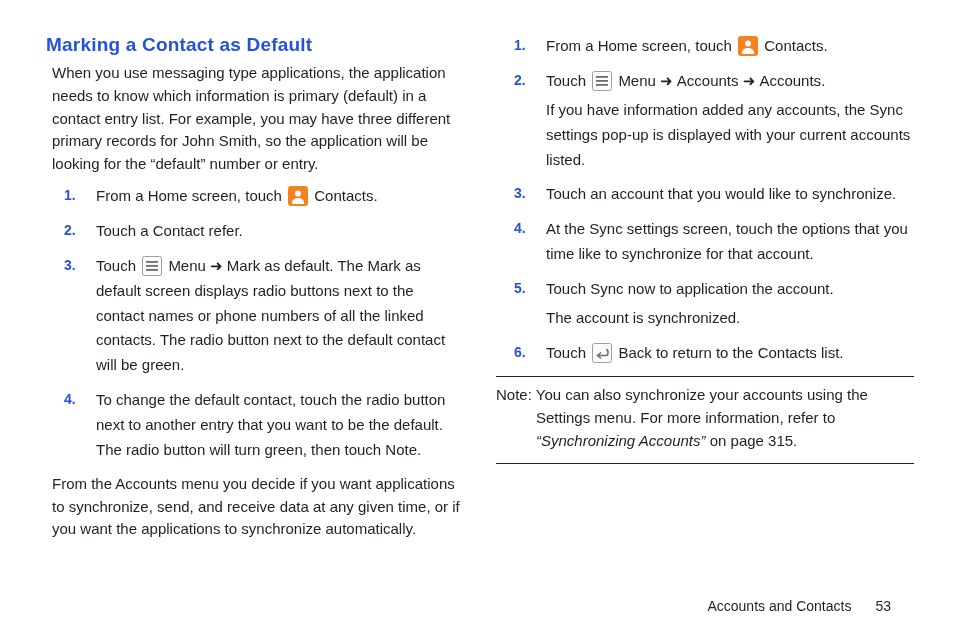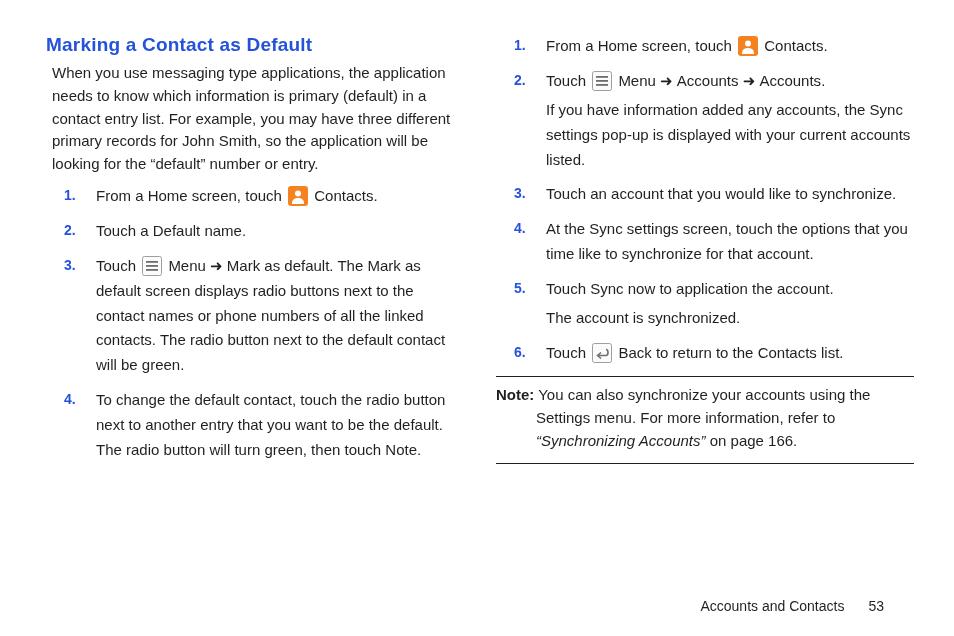--- a/index.html
+++ b/index.html
@@ -11,53 +11,54 @@
 .intro{padding:0 2px 2px 6px}
 ol{margin:0 0 8px 0;padding-left:46px;list-style:none;counter-reset:li}
 ol>li{position:relative;margin:0 0 10px 0;line-height:1.66;padding-left:4px}
 ol>li::before{counter-increment:li;content:counter(li)".";position:absolute;left:-28px;top:0;color:#2552d9;font-weight:700;font-family:"Arial Black",Arial,sans-serif;font-size:14px}
 strong{font-weight:400}
 .icon{display:inline-block;vertical-align:-5px;width:20px;height:20px;margin:0 2px;border-radius:3px}
 .icon svg{display:block}
 .arrow{font-family:Arial,sans-serif}
 hr.note-rule{border:none;border-top:1.5px solid #231f20;margin:10px 0 6px 0}
 .note{padding-left:40px;text-indent:-40px;line-height:1.55}
-.note .lbl{font-weight:700}
+.note .lbl{font-weight:400}
 em{}
-.footer{position:absolute;bottom:22px;right:70px;font-size:14px}
+.footer{position:absolute;bottom:22px;right:63px;font-size:14px}
 .footer .sec{margin-right:24px}
 </style>
 </head>
 <body>
 
 <div class="page">
   <div class="col">
     <h2>Marking a Contact as Default</h2>
     <p class="intro">When you use messaging type applications, the application needs to know which information is primary (default) in a contact entry list. For example, you may have three different primary records for John Smith, so the application will be looking for the “default” number or entry.</p>
     <ol>
       <li>
         <span>From a Home screen, touch </span><span class="icon"><svg width="20" height="20" viewBox="0 0 20 20">
               <rect x="0" y="0" width="20" height="20" rx="3" fill="#f58220"></rect>
               <circle cx="10" cy="7.5" r="3" fill="#fff"></circle>
               <path d="M4 17c0-3.3 2.7-5 6-5s6 1.7 6 5v1H4z" fill="#fff"></path>
             </svg></span> <strong>Contacts</strong><span>.</span>
       </li>
-      <li>Touch a Default name.</li>
+      <li>Touch a Contact refer.</li>
       <li>
         <span>Touch </span><span class="icon"><svg width="20" height="20" viewBox="0 0 20 20">
               <rect x="0.5" y="0.5" width="19" height="19" rx="2" fill="#fbfbfb" stroke="#9e9e9e"></rect>
               <rect x="4" y="5" width="12" height="1.8" fill="#6d6d6d"></rect>
               <rect x="4" y="9" width="12" height="1.8" fill="#6d6d6d"></rect>
               <rect x="4" y="13" width="12" height="1.8" fill="#6d6d6d"></rect>
             </svg></span> <strong>Menu</strong><span class="arrow"> ➜ </span><strong>Mark as default</strong><span>. The Mark as default screen displays radio buttons next to the contact names or phone numbers of all the linked contacts. The radio button next to the default contact will be green.</span>
       </li>
       <li>
         <span>To change the default contact, touch the radio button next to another entry that you want to be the default. The radio button will turn green, then touch </span><strong>Note</strong><span>.</span>
       </li>
     </ol>
+    <p class="intro">From the Accounts menu you decide if you want applications to synchronize, send, and receive data at any given time, or if you want the applications to synchronize automatically.</p>
   </div>
 
   <div class="col">
     <ol>
       <li>
         <span>From a Home screen, touch </span><span class="icon"><svg width="20" height="20" viewBox="0 0 20 20">
               <rect x="0" y="0" width="20" height="20" rx="3" fill="#f58220"></rect>
               <circle cx="10" cy="7.5" r="3" fill="#fff"></circle>
               <path d="M4 17c0-3.3 2.7-5 6-5s6 1.7 6 5v1H4z" fill="#fff"></path>
             </svg></span> <strong>Contacts</strong><span>.</span>
@@ -84,21 +85,21 @@
       <li>
         <span>Touch </span><span class="icon"><svg width="20" height="20" viewBox="0 0 20 20">
               <rect x="0.5" y="0.5" width="19" height="19" rx="2" fill="#fbfbfb" stroke="#9e9e9e"></rect>
               <path d="M14 6.5c0 0 2 0 2 3s-2 3-2 3H7" fill="none" stroke="#6d6d6d" stroke-width="1.6"></path>
               <path d="M9 9.5 L5.5 12.5 L9 15.5" fill="none" stroke="#6d6d6d" stroke-width="1.6"></path>
             </svg></span> <strong>Back</strong><span> to return to the Contacts list.</span>
       </li>
     </ol>
     <hr class="note-rule">
     <p class="note">
-      <span class="lbl">Note:</span><span> You can also synchronize your accounts using the Settings menu. For more information, refer to </span><em>“Synchronizing Accounts”</em><span> on page 166.</span>
+      <span class="lbl">Note:</span><span> You can also synchronize your accounts using the Settings menu. For more information, refer to </span><em>“Synchronizing Accounts”</em><span> on page 315.</span>
     </p>
     <hr class="note-rule">
   </div>
 </div>
 
 <div class="footer">
   <span class="sec">Accounts and Contacts</span><span>53</span>
 </div>
 
 </body></html>

